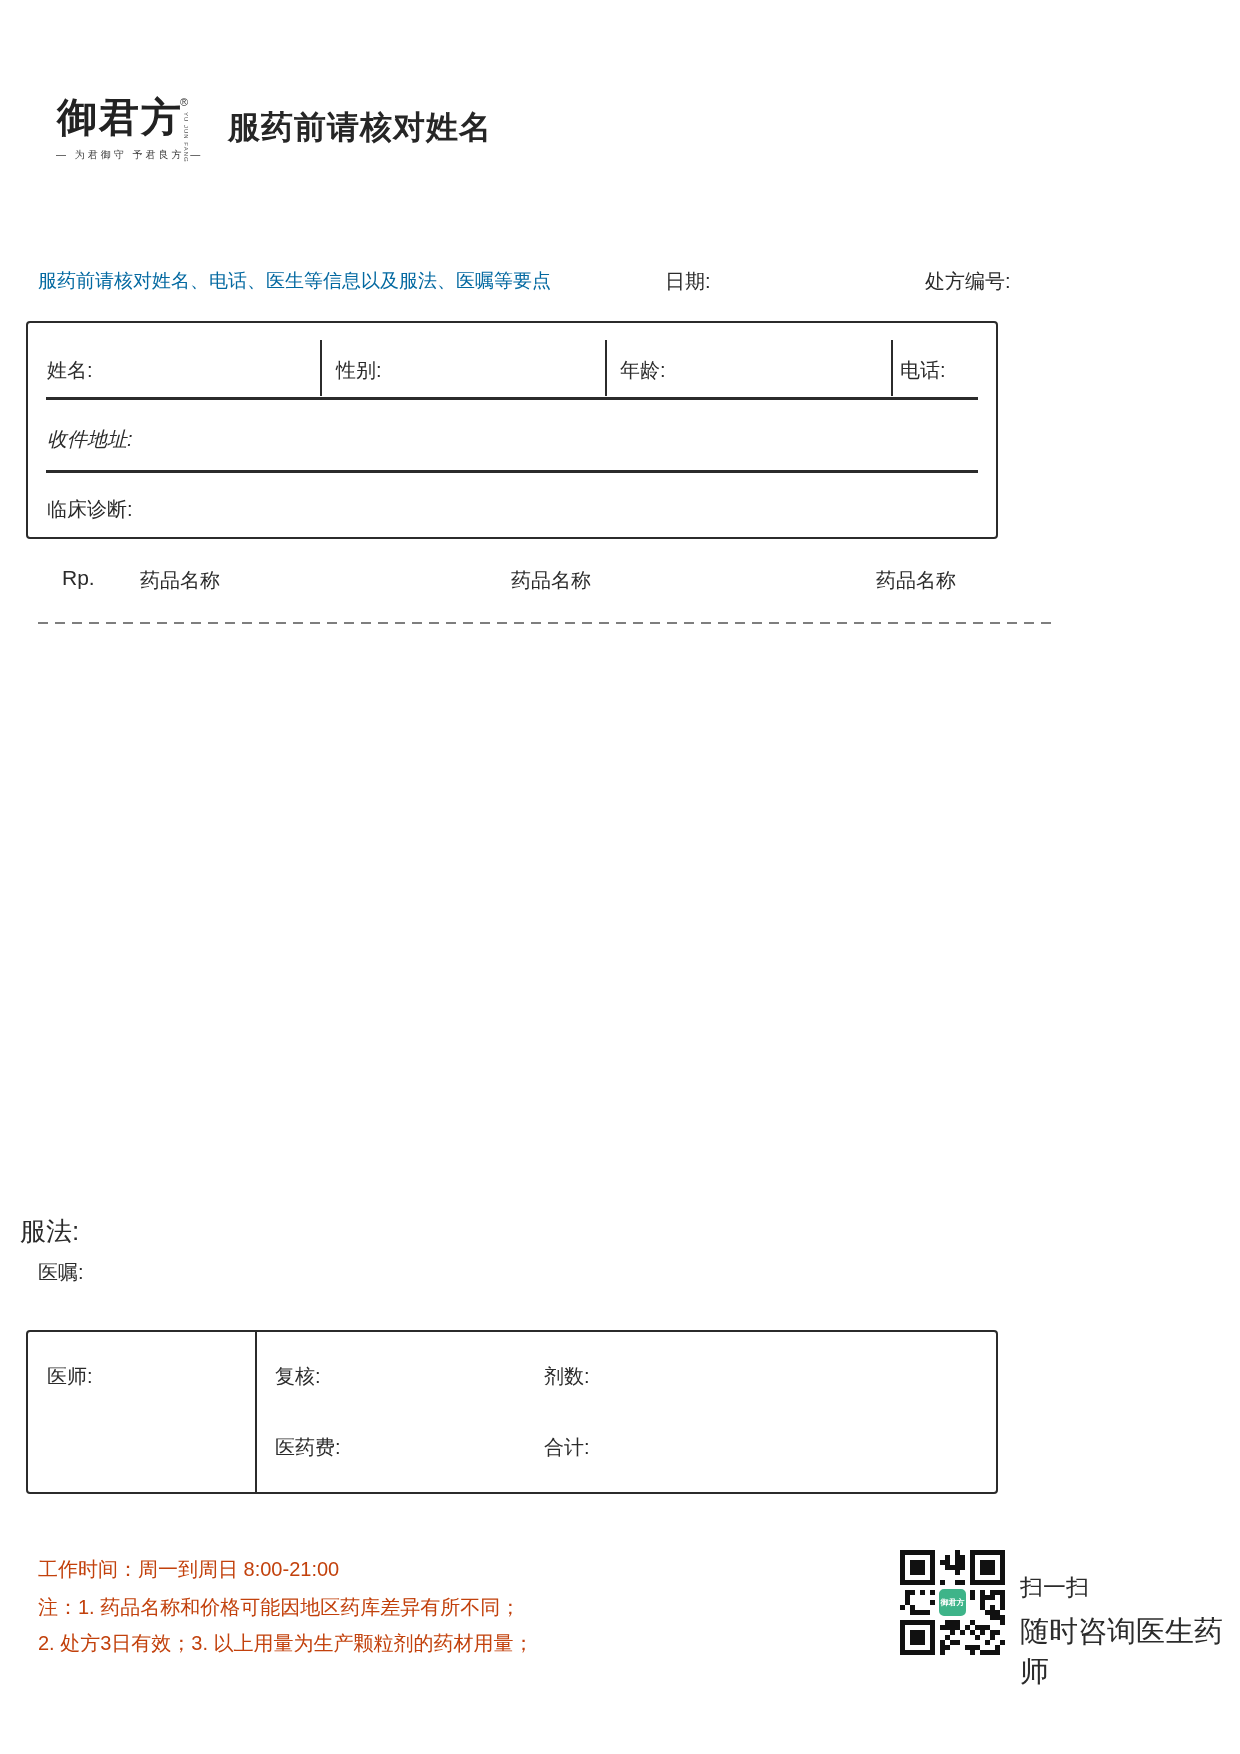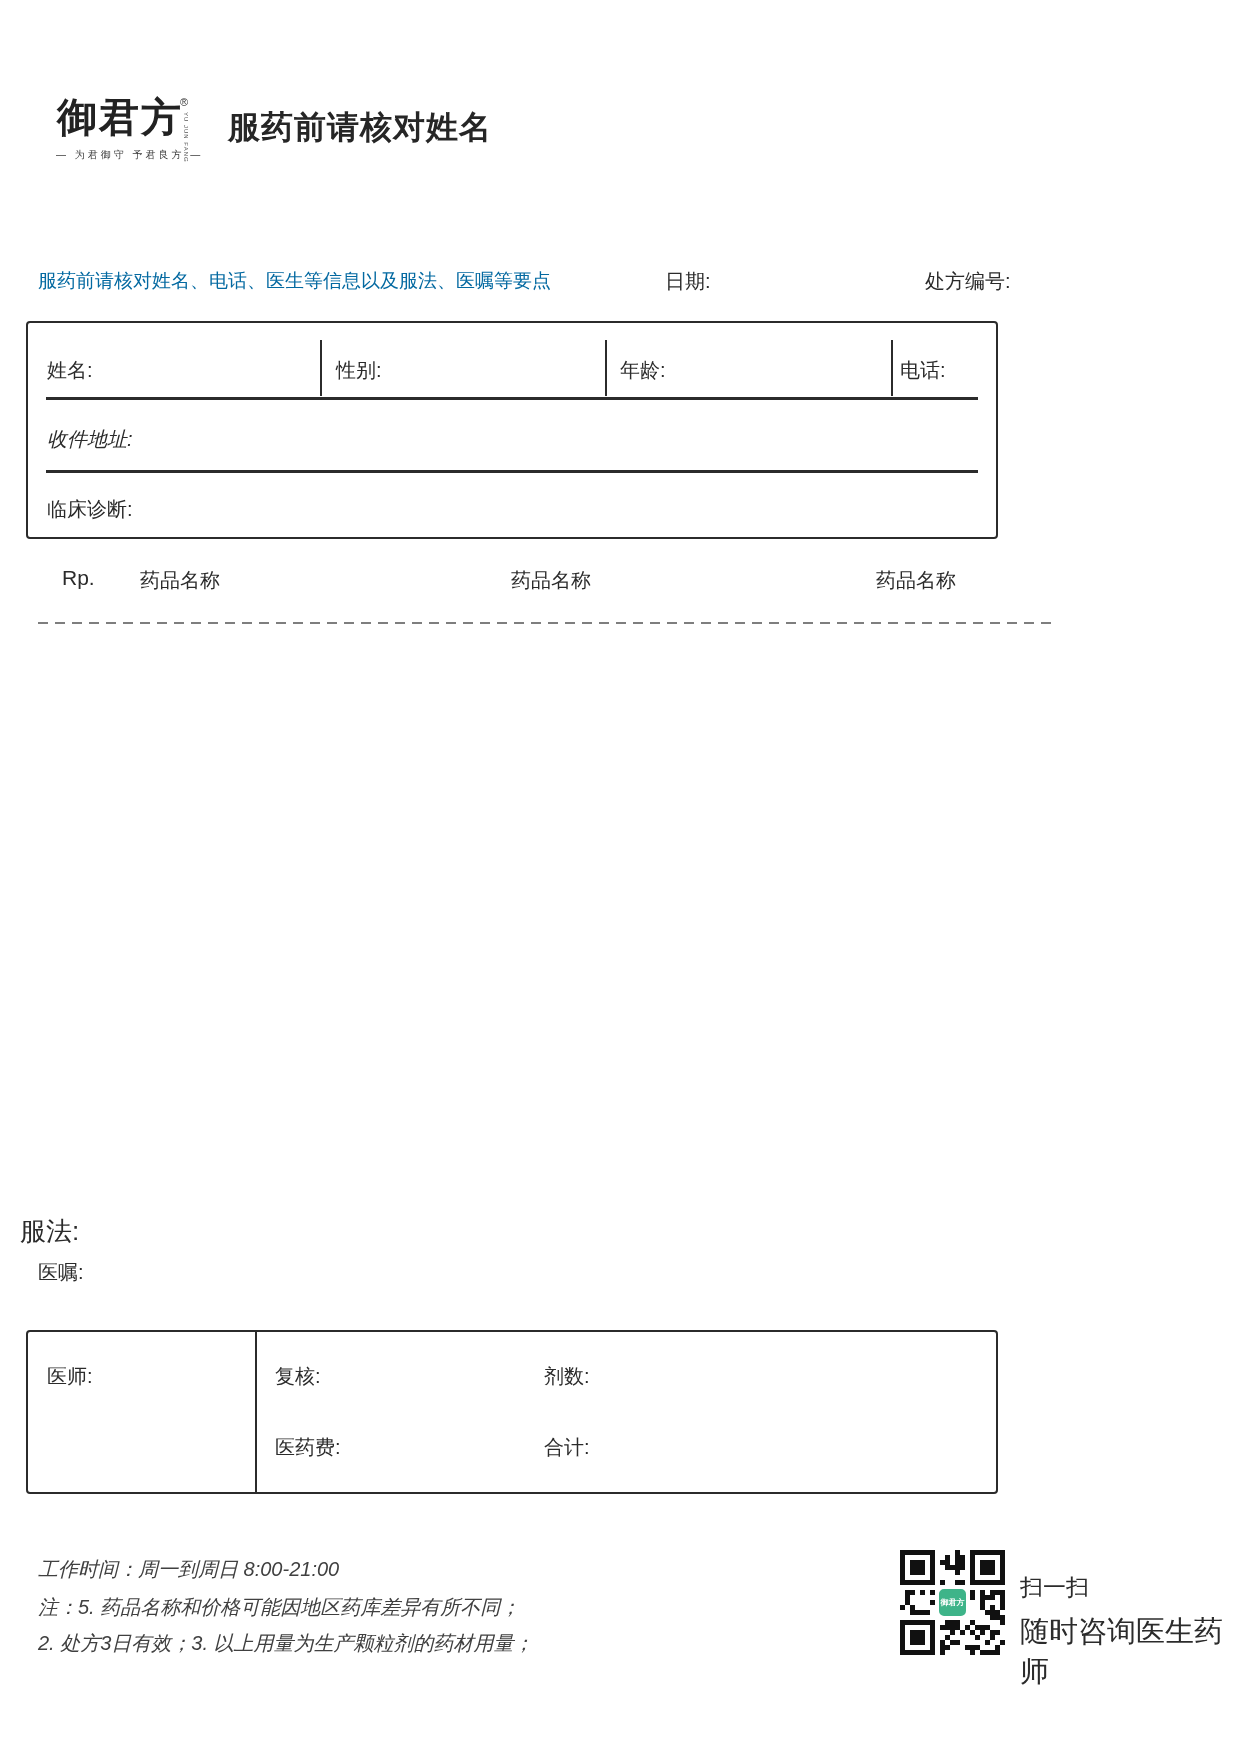--- a/index.html
+++ b/index.html
@@ -66,21 +66,21 @@
   .dash-line {
     position:absolute; left:38px; top:622px; width:1017px; height:2px;
     background:repeating-linear-gradient(90deg,#7e7e7e 0 10px,transparent 10px 17px);
   }
 
   
   .usage-label  { position:absolute; left:20px; top:1214px; font-size:26px;text-align:center; }
   .advice-label { position:absolute; left:38px; top:1259px; font-size:20px; }
 
   
-  .foot-line { position:absolute; left:38px; font-size:20px; color:#404040; white-space:nowrap;font-style:italic; }
+  .foot-line { position:absolute; left:38px; font-size:20px; color:#c2410c; white-space:nowrap; }
   .fl1 { top:1556px; } .fl2 { top:1594px; } .fl3 { top:1630px; }
 
   
   .qr { position:absolute; left:900px; top:1550px; width:105px; height:105px; background:#fff; }
   .qr i { position:absolute; width:5px; height:5px; background:#111; }
   .qr .f { position:absolute; width:35px; height:35px; border:5px solid #111; box-sizing:border-box; }
   .qr .f::after { content:""; position:absolute; left:5px; top:5px; width:15px; height:15px; background:#111; }
   .qr .f.tl { left:0; top:0; } .qr .f.tr { right:0; top:0; } .qr .f.bl { left:0; bottom:0; }
   .qr-badge {
     position:absolute; left:37px; top:37px; width:31px; height:31px;
@@ -134,21 +134,21 @@
   <div class="box sbox">
     <span class="vdiv-full"></span>
     <span class="lbl" style="left:19px;  top:31px;">医师:</span>
     <span class="lbl" style="left:247px; top:31px;">复核:</span>
     <span class="lbl" style="left:516px; top:31px;">剂数:</span>
     <span class="lbl" style="left:247px; top:102px;">医药费:</span>
     <span class="lbl" style="left:516px; top:102px;">合计:</span>
   </div>
 
   <span class="foot-line fl1">工作时间：周一到周日 8:00-21:00</span>
-  <span class="foot-line fl2">注：5. 药品名称和价格可能因地区药库差异有所不同；</span>
+  <span class="foot-line fl2">注：1. 药品名称和价格可能因地区药库差异有所不同；</span>
   <span class="foot-line fl3">2. 处方3日有效；3. 以上用量为生产颗粒剂的药材用量；</span>
 
   <div class="qr">
       <i style="left:55px;top:0px"></i>
       <i style="left:45px;top:5px"></i>
       <i style="left:55px;top:5px"></i>
       <i style="left:60px;top:5px"></i>
       <i style="left:40px;top:10px"></i>
       <i style="left:45px;top:10px"></i>
       <i style="left:55px;top:10px"></i>

